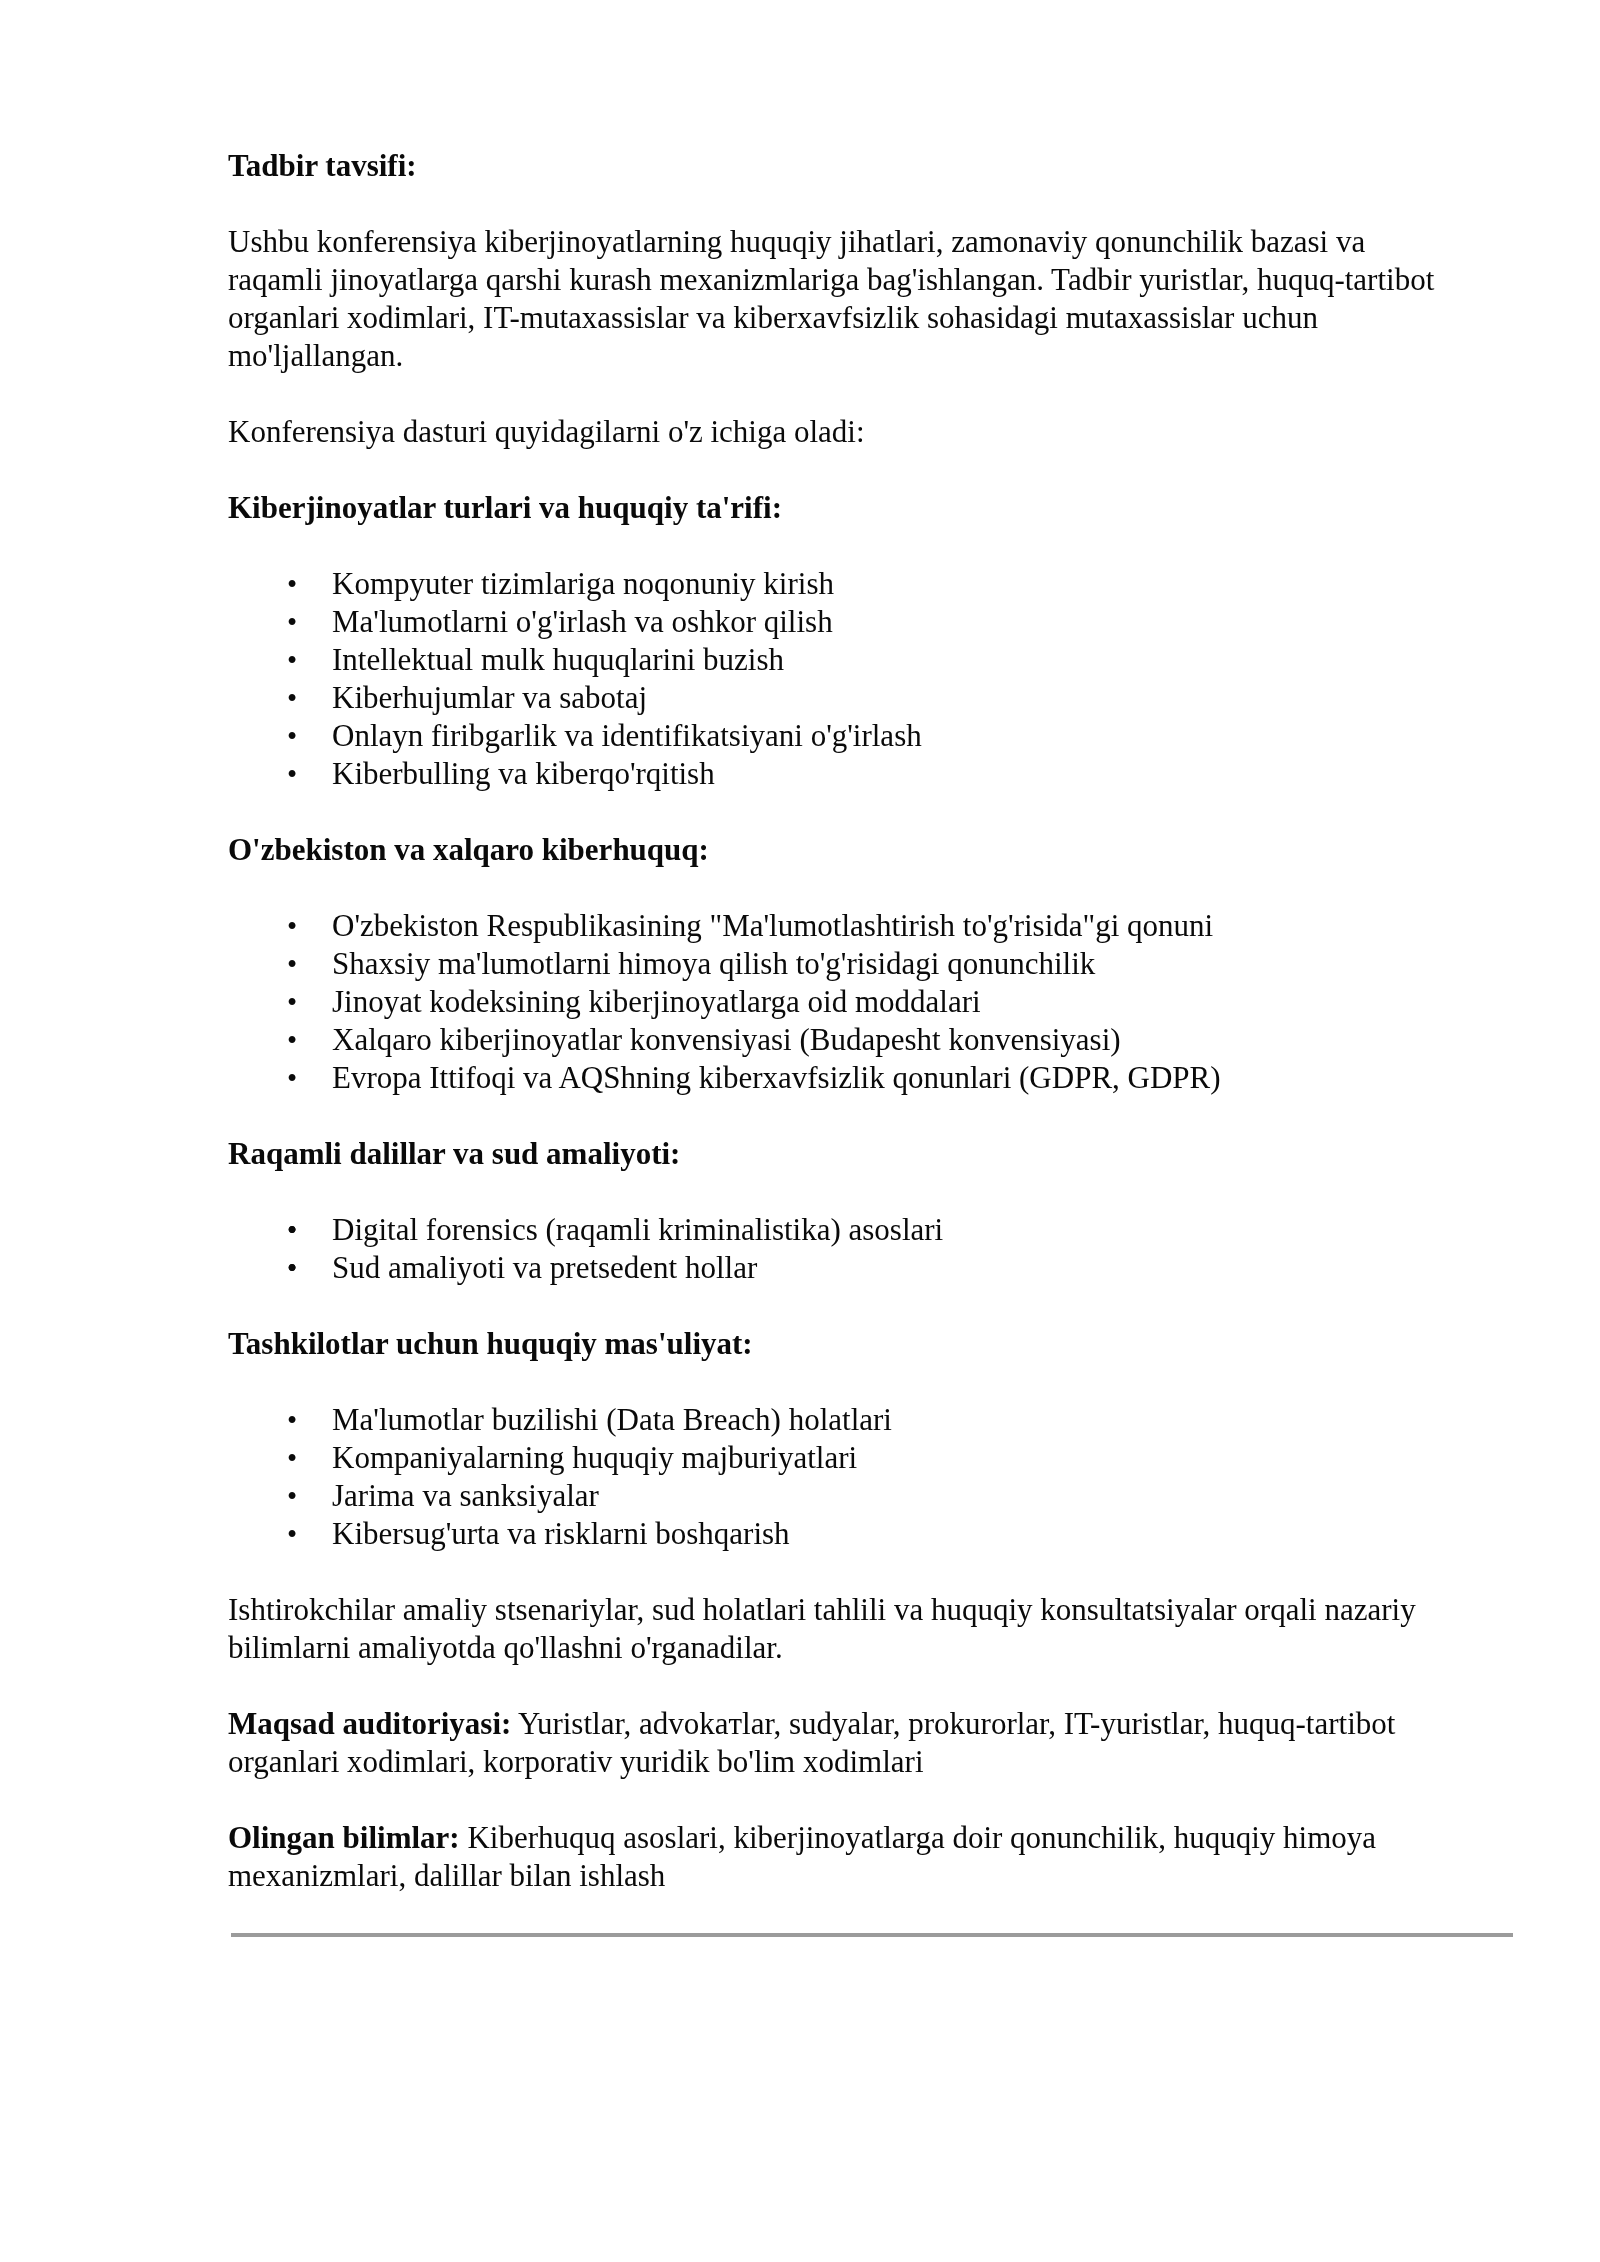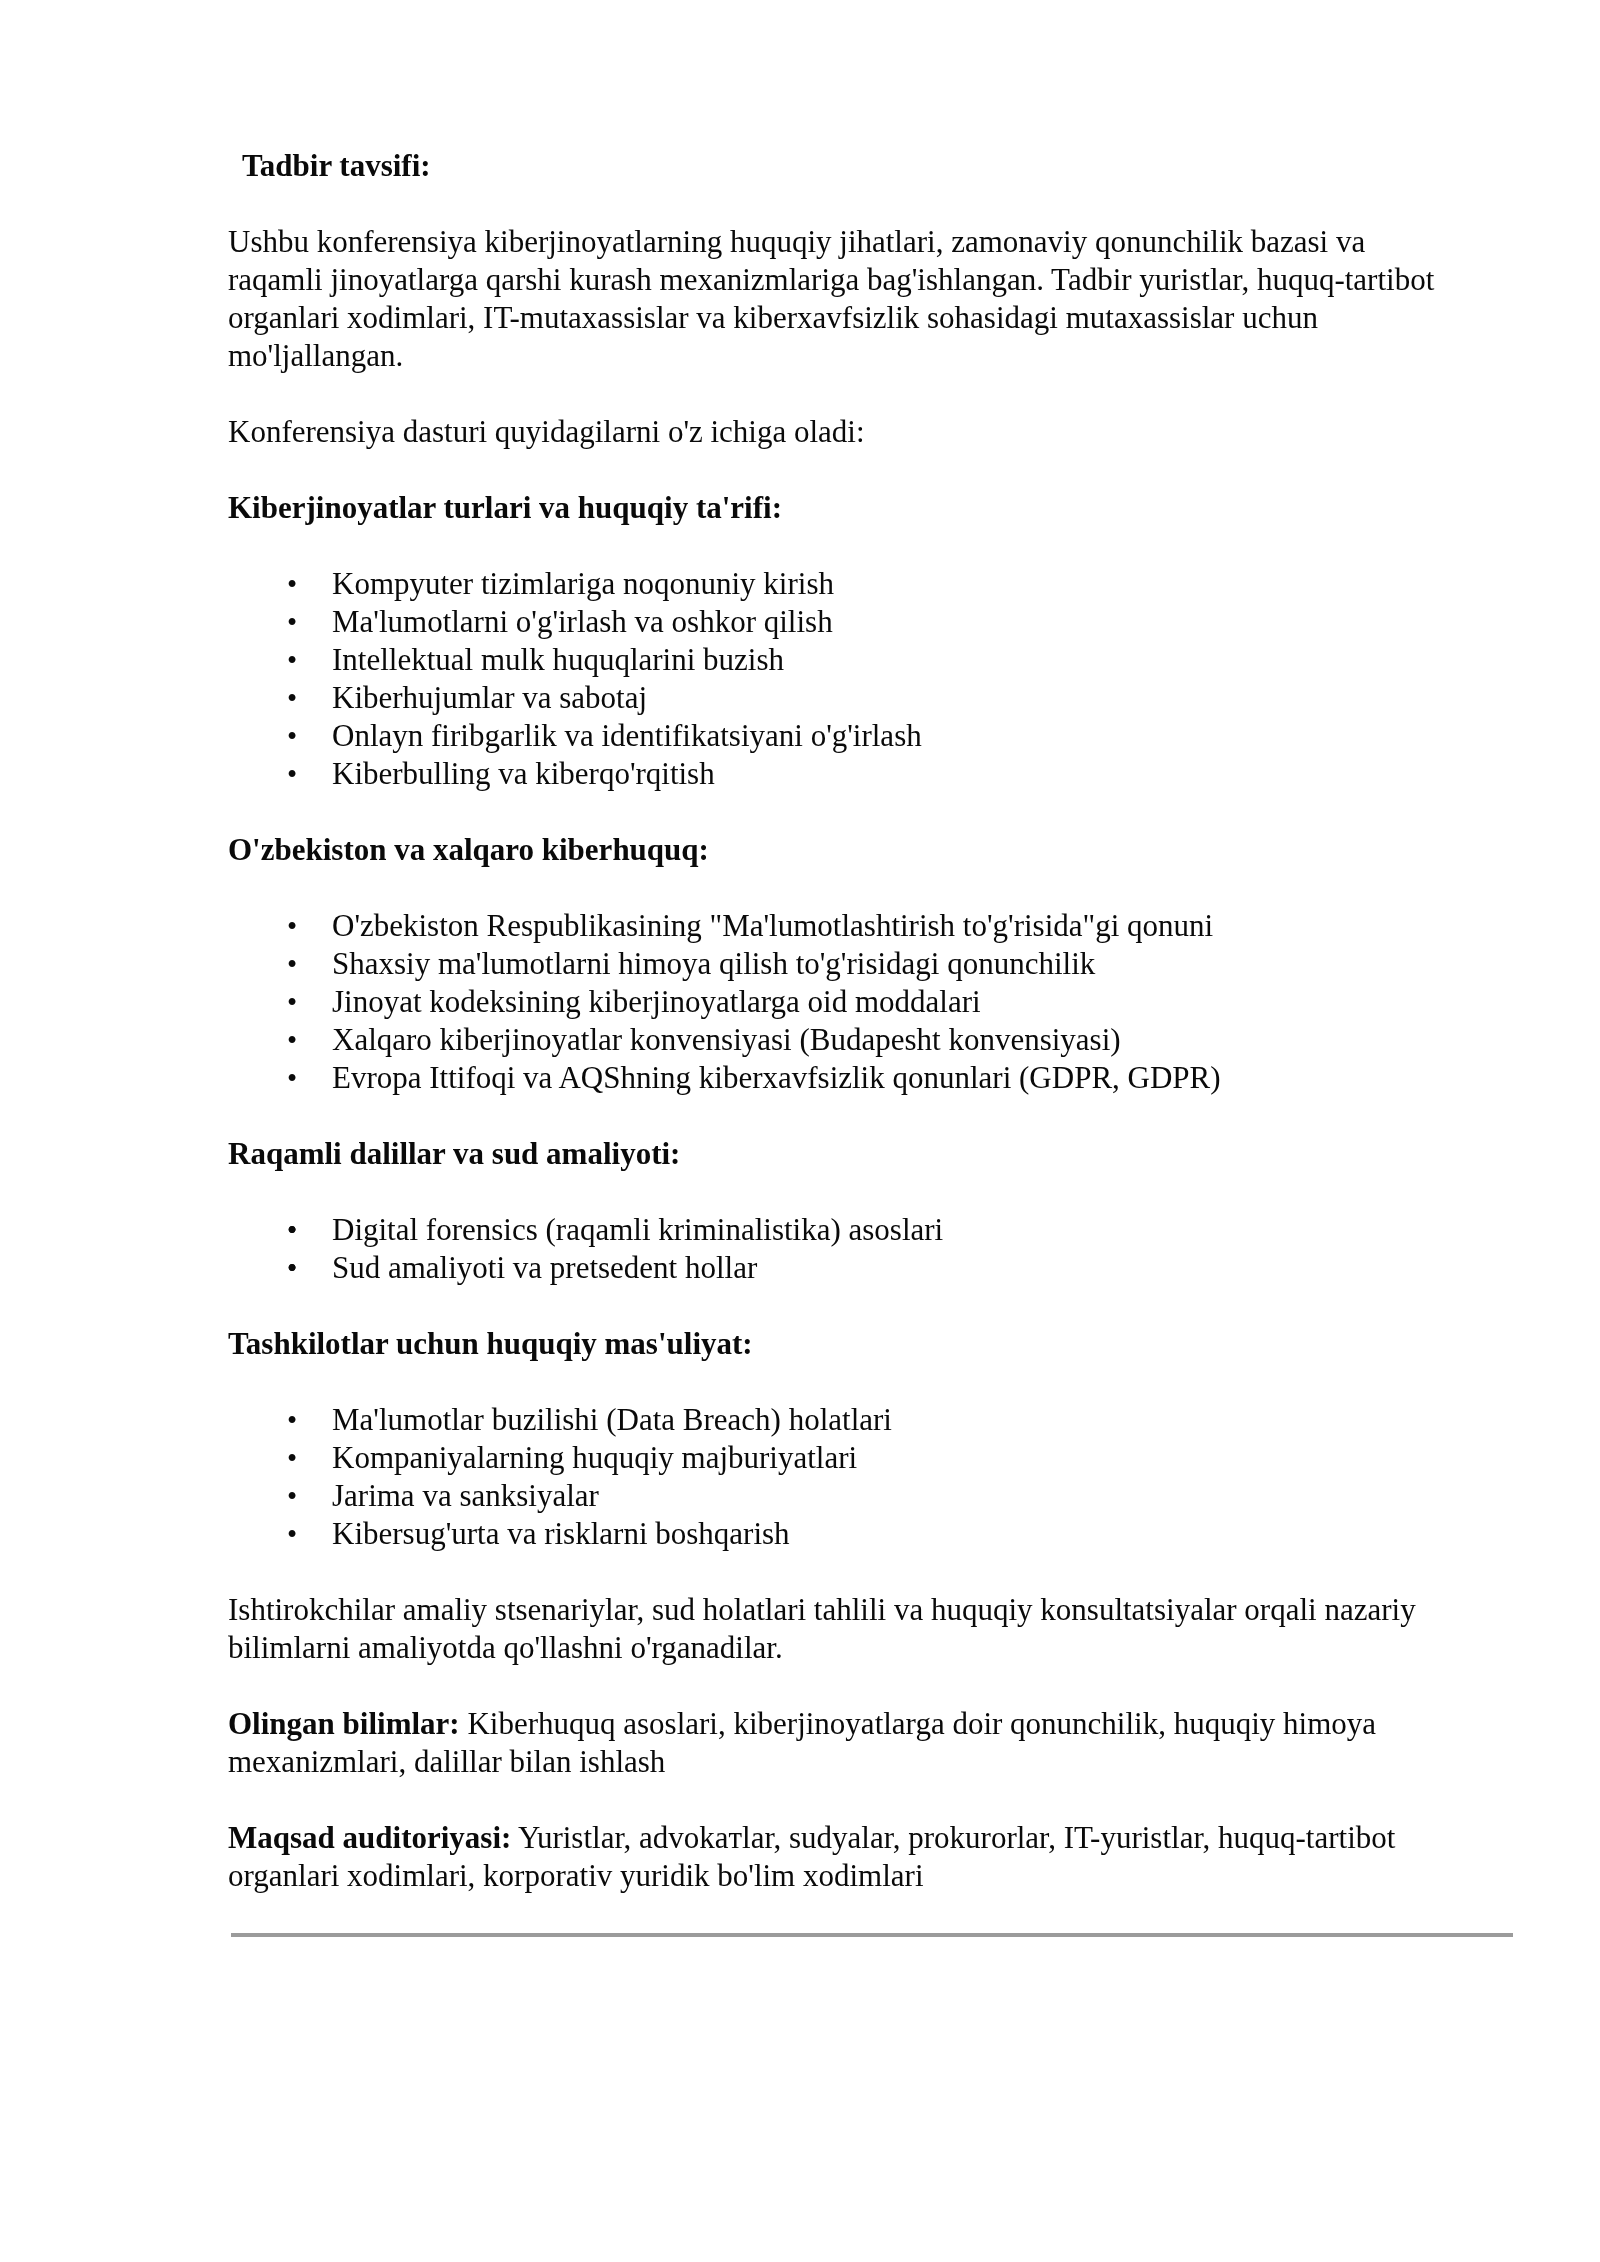--- a/index.html
+++ b/index.html
@@ -23,21 +23,21 @@
   .block {
     max-width: 1220px;
     margin: 38px 0;
   }
   h3.block {
     font-size: 31px;
     line-height: 38px;
     font-weight: bold;
     margin: 38px 0;
   }
-  h3.doc-title { margin-top: 0; margin-left: 14px; }
+  h3.doc-title { margin-top: 0; }
   ul.block {
     list-style: none;
     padding: 0;
   }
   ul.block li {
     position: relative;
     padding-left: 104px;
     margin: 0;
   }
   ul.block li .bullet {
@@ -95,19 +95,19 @@
       <ul class="block">
         <li><span class="bullet">•</span><span>Ma'lumotlar buzilishi (Data Breach) holatlari</span></li>
         <li><span class="bullet">•</span><span>Kompaniyalarning huquqiy majburiyatlari</span></li>
         <li><span class="bullet">•</span><span>Jarima va sanksiyalar</span></li>
         <li><span class="bullet">•</span><span>Kibersug'urta va risklarni boshqarish</span></li>
       </ul>
     </div>
 
   <p class="block">Ishtirokchilar amaliy stsenariylar, sud holatlari tahlili va huquqiy konsultatsiyalar orqali nazariy bilimlarni amaliyotda qo'llashni o'rganadilar.</p>
 
+  <p class="block"><span class="lead">Maqsad auditoriyasi:</span><span> Yuristlar, advokaтlar, sudyalar, prokurorlar, IT-yuristlar, huquq-tartibot organlari xodimlari, korporativ yuridik bo'lim xodimlari</span></p>
+
   <p class="block"><span class="lead">Olingan bilimlar:</span><span> Kiberhuquq asoslari, kiberjinoyatlarga doir qonunchilik, huquqiy himoya mexanizmlari, dalillar bilan ishlash</span></p>
-
-  <p class="block"><span class="lead">Maqsad auditoriyasi:</span><span> Yuristlar, advokaтlar, sudyalar, prokurorlar, IT-yuristlar, huquq-tartibot organlari xodimlari, korporativ yuridik bo'lim xodimlari</span></p>
 
   <div class="divider"></div>
 
 </div>
 
 </body></html>

